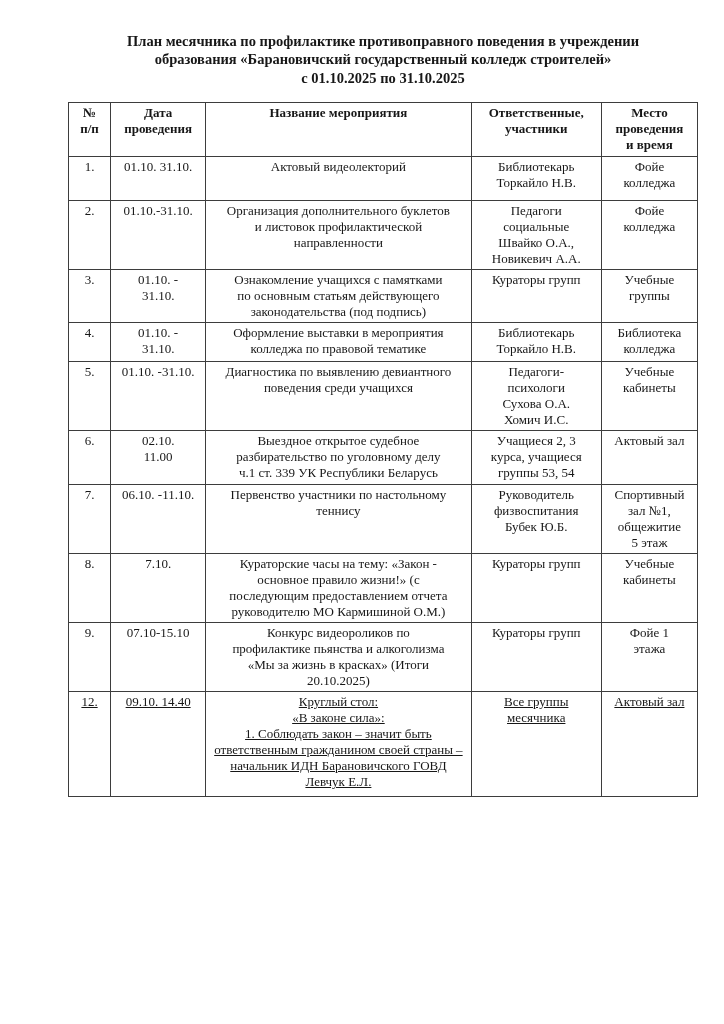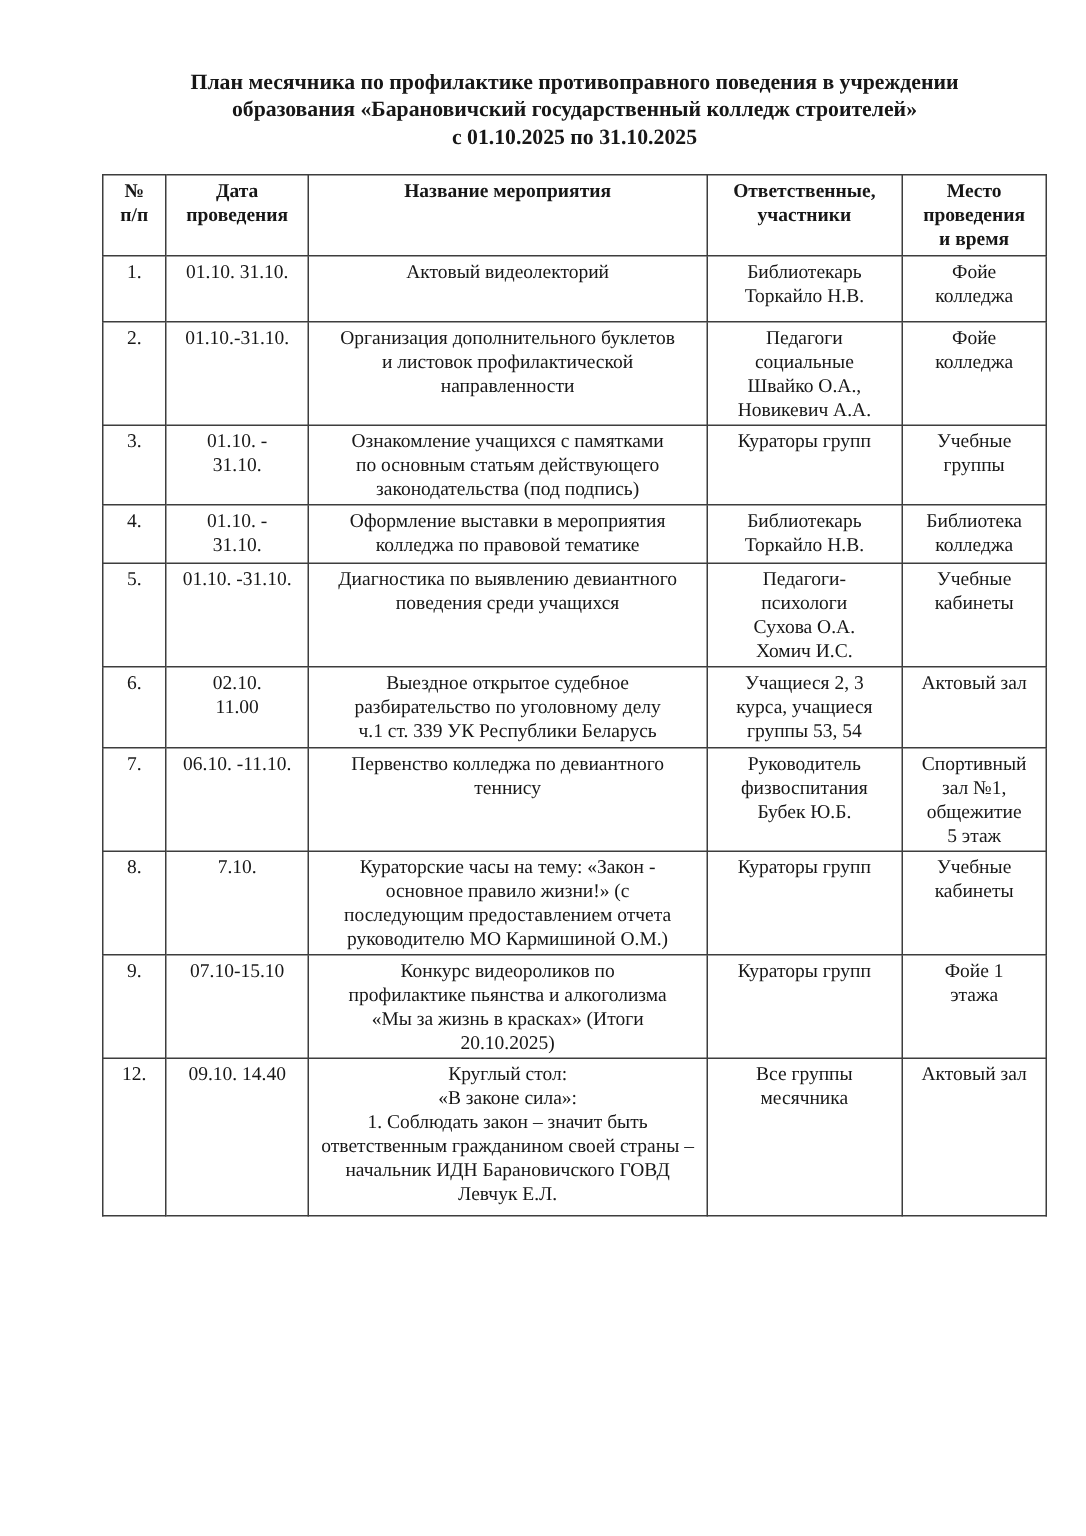--- a/index.html
+++ b/index.html
@@ -8,21 +8,21 @@
     background: #ffffff;
   }
   body {
     width: 724px;
     height: 1024px;
     font-family: "Liberation Serif", "DejaVu Serif", serif;
     color: #171717;
     overflow: hidden;
   }
   .page {
-    padding: 46px 26px 0 68px;
+    padding: 32px 26px 0 68px;
     box-sizing: border-box;
   }
   .doc-title {
     width: 630px;
     margin: 0 0 15px 0;
     font-size: 14.5px;
     font-weight: bold;
     line-height: 1.26;
     text-align: center;
     white-space: pre-line;
@@ -151,21 +151,21 @@
 разбирательство по уголовному делу
 ч.1 ст. 339 УК Республики Беларусь</td>
         <td>Учащиеся 2, 3
 курса, учащиеся
 группы 53, 54</td>
         <td>Актовый зал</td>
       </tr>
       <tr style="height:68px;">
         <td>7.</td>
         <td>06.10. -11.10.</td>
-        <td>Первенство колледжа по девиантного
+        <td>Первенство участники по настольному
 теннису</td>
         <td>Руководитель
 физвоспитания
 Бубек Ю.Б.</td>
         <td>Спортивный
 зал  №1,
 общежитие
 5 этаж</td>
       </tr>
       <tr style="height:69px;">
@@ -183,21 +183,21 @@
         <td>9.</td>
         <td>07.10-15.10</td>
         <td class="al">Конкурс видеороликов по
 профилактике пьянства и алкоголизма
 «Мы за жизнь в красках» (Итоги
 20.10.2025)</td>
         <td>Кураторы групп</td>
         <td>Фойе 1
 этажа</td>
       </tr>
-      <tr style="height:105px;">
+      <tr style="height:105px;text-decoration:underline;">
         <td>12.</td>
         <td>09.10. 14.40</td>
         <td class="aj">Круглый стол:
 «В законе сила»:
 1. Соблюдать закон – значит быть ответственным гражданином своей страны – начальник ИДН Барановичского ГОВД Левчук Е.Л.</td>
         <td>Все группы
 месячника</td>
         <td>Актовый зал</td>
       </tr>
     </tbody>

